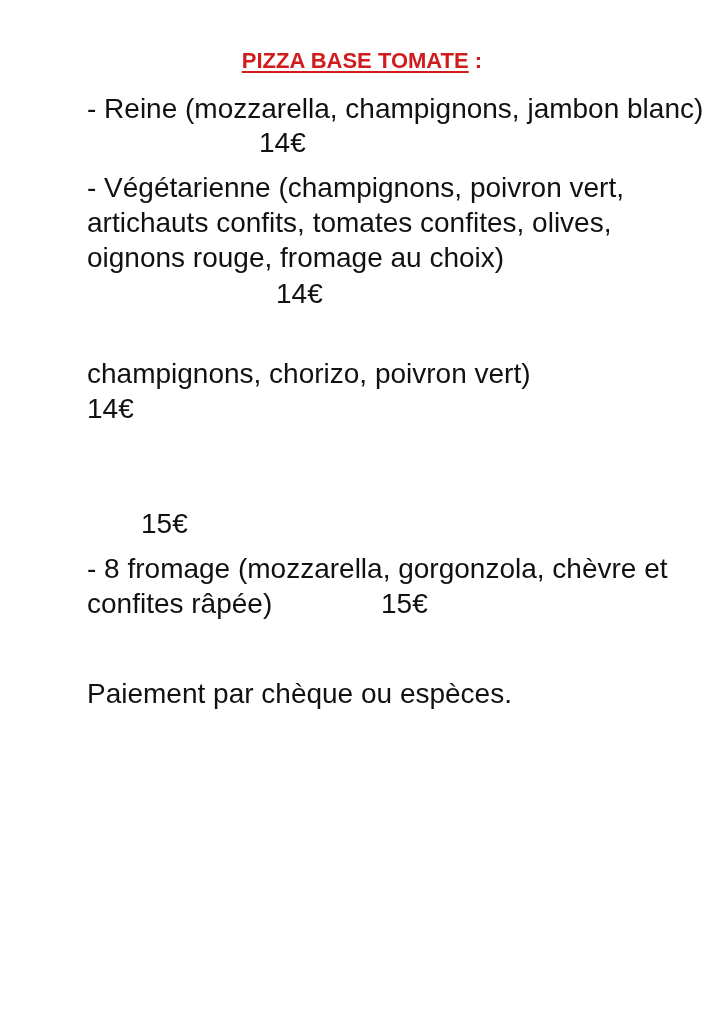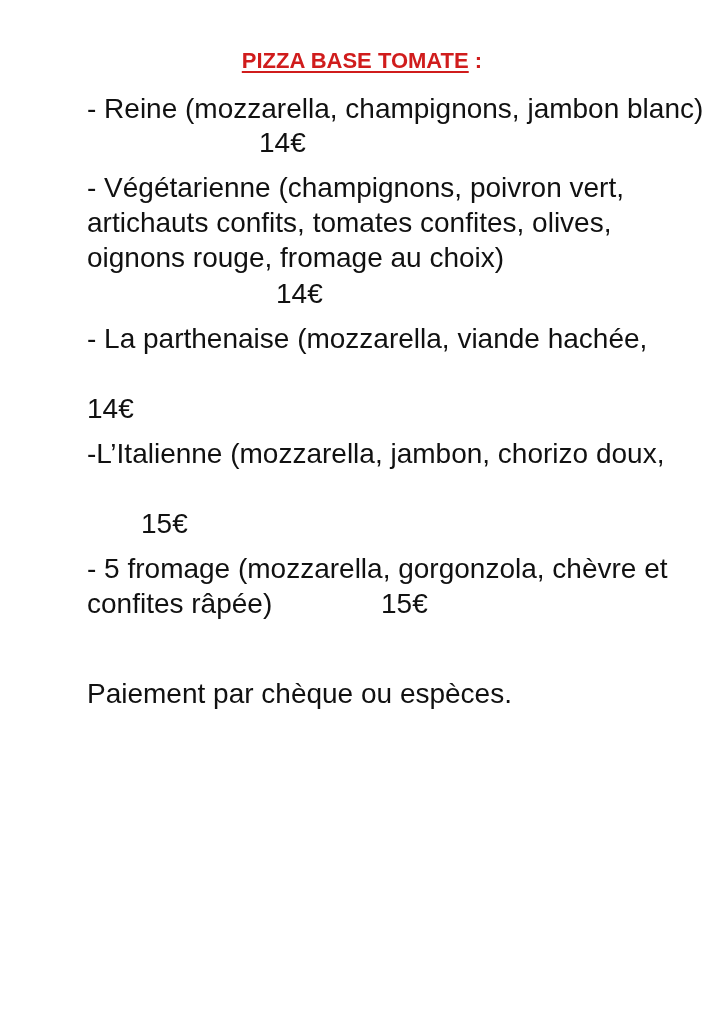--- a/index.html
+++ b/index.html
@@ -18,24 +18,23 @@
   <div class="title"><span class="t">PIZZA BASE TOMATE</span><span> :</span></div>
 
   <div class="line" style="top:94px">- Reine (mozzarella, champignons, jambon blanc)</div>
   <div class="line" style="top:128px;left:259px">14€</div>
 
   <div class="line" style="top:173px">- Végétarienne (champignons, poivron vert,</div>
   <div class="line" style="top:243px">oignons rouge, fromage au choix)</div>
   <div class="line" style="top:208px">artichauts confits, tomates confites, olives,</div>
   <div class="line" style="top:279px;left:276px">14€</div>
 
-  <div class="line" style="top:324px">- La parthenaise (mozzarella, viande hachée,</div>
+  <div class="line" style="top:359px">champignons, chorizo, poivron vert)</div>
   <div class="line" style="top:394px">14€</div>
 
-  <div class="line" style="top:439px">-L’Italienne (mozzarella, jambon, chorizo doux,</div>
   <div class="line" style="top:509px;left:141px">15€</div>
 
-  <div class="line" style="top:554px">- 5 fromage (mozzarella, gorgonzola, chèvre et</div>
+  <div class="line" style="top:554px">- 8 fromage (mozzarella, gorgonzola, chèvre et</div>
   <div class="line" style="top:589px">confites râpée)</div>
   <div class="line" style="top:589px;left:381px">15€</div>
 
   <div class="line" style="top:679px">Paiement par chèque ou espèces.</div>
 </div>
 
 </body></html>

